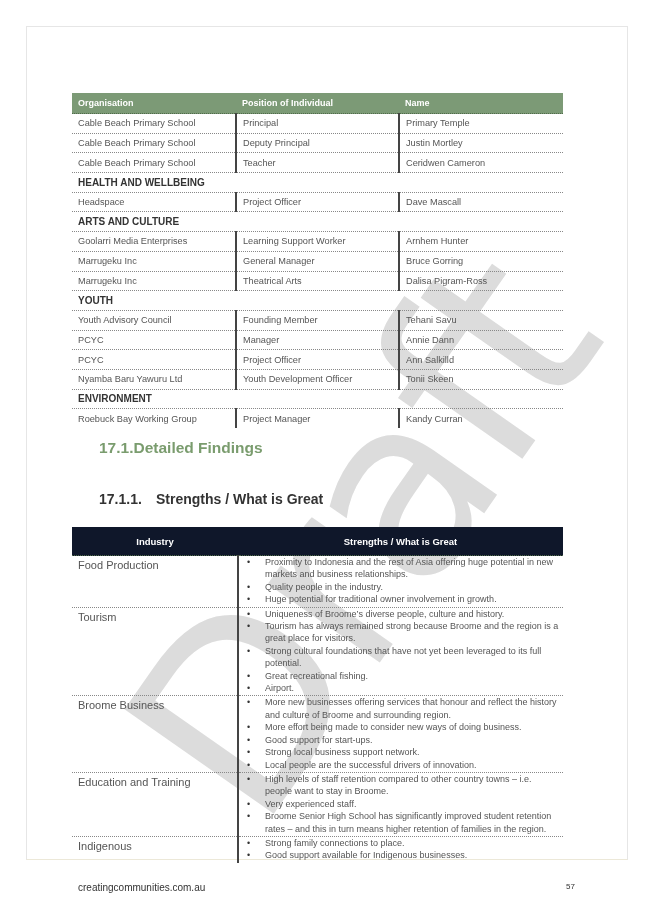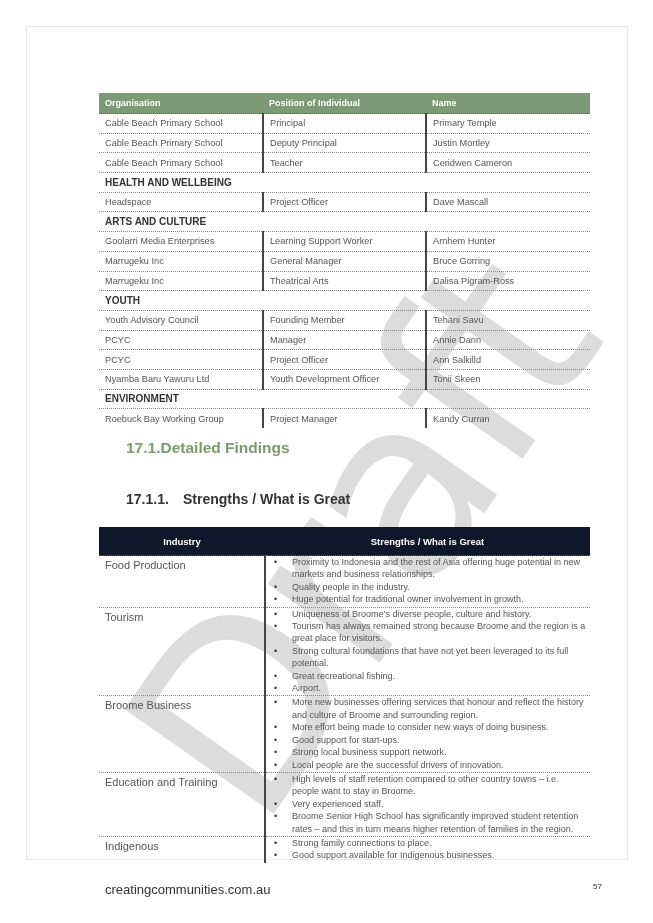--- a/index.html
+++ b/index.html
@@ -11,21 +11,21 @@
     position: absolute; left: 26px; top: 26px; width: 600px; height: 832px;
     border-top: 1px solid #e6e6e6; border-left: 1px solid #e6e6e6; border-right: 1px solid #e6e6e6;
     border-bottom: 1px solid #ece8d8;
   }
   .watermark {
     position: absolute; left: 70px; top: 430px; width: 560px;
     font-family: "DejaVu Sans", sans-serif; font-size: 250px; font-weight: normal;
     color: #d6d6d6; opacity: 0.85; transform: rotate(-55deg); transform-origin: center center;
     z-index: 0; line-height: 1; pointer-events: none; letter-spacing: -6px;
   }
-  .content { position: absolute; left: 0; top: 0; width: 540px; height: 923px; z-index: 1; margin-left: 27px; }
+  .content { position: absolute; left: 0; top: 0; width: 540px; height: 923px; z-index: 1; }
 
   table { border-collapse: collapse; table-layout: fixed; }
   .t1 { position: absolute; left: 72px; top: 93px; width: 491px; font-size: 9.2px; }
   .t1 th {
     background: #7c9a76; color: #fff; font-weight: bold; text-align: left;
     height: 20px; padding: 0 6px; font-size: 9px;
     border-bottom: 1px dotted #4f6a4a;
   }
   .t1 td {
     height: 18.7px; padding: 0 6px; color: #555;
@@ -50,21 +50,21 @@
     font-size: 9.5px; border-bottom: 1px dotted #4f6a4a;
   }
   .t2 td { vertical-align: top; color: #555; border-bottom: 1px dotted #888; padding: 0; }
   .t2 td.ind { padding: 3px 6px 0 6px; font-size: 11px; }
   .t2 td.str { border-left: 2px solid #444; padding: 0 4px 1px 0; }
   .t2 tr.last td { border-bottom: none; }
   .t2 ul { margin: 0; padding: 0; list-style: none; }
   .t2 li { position: relative; padding-left: 26px; line-height: 12.4px; font-size: 9px; }
   .t2 li .bullet { position: absolute; left: 8px; top: 0; font-size: 9px; color: #333; }
 
-  .footer-site { position: absolute; left: 78px; top: 882px; font-size: 13px; color: #333; }
+  .footer-site { position: absolute; left: 78px; top: 882px; font-size: 10px; color: #333; }
   .footer-page { position: absolute; left: 566px; top: 882px; font-size: 8px; color: #333; }
 </style>
 </head>
 <body>
 
 <div class="page-frame"></div>
 <div class="watermark">Draft</div>
 
 <div class="content">
 

